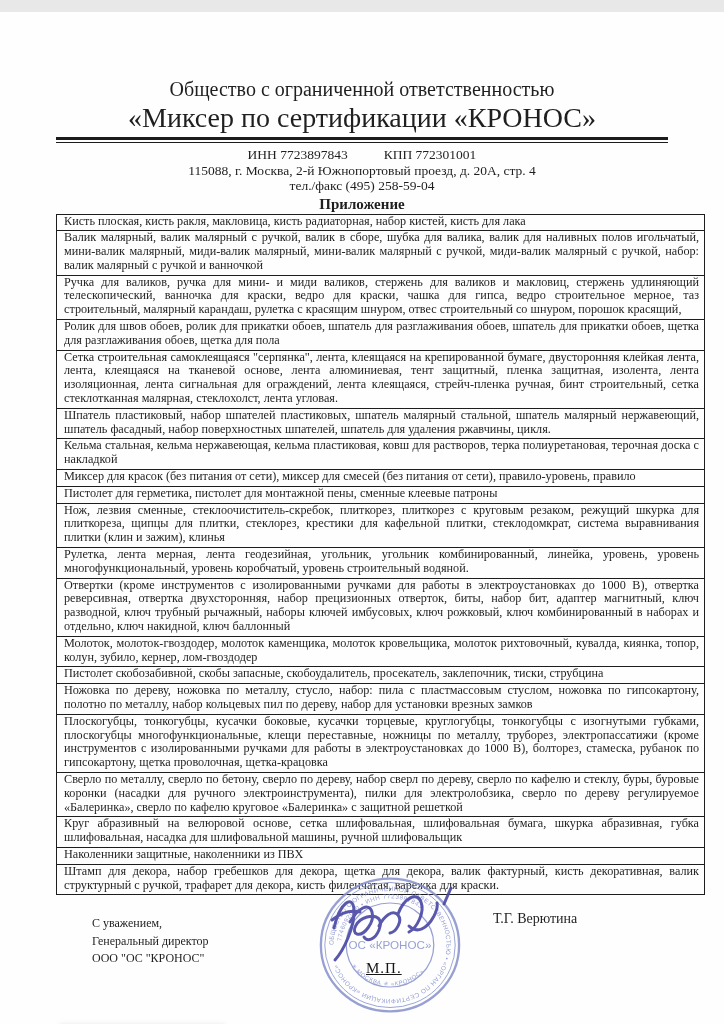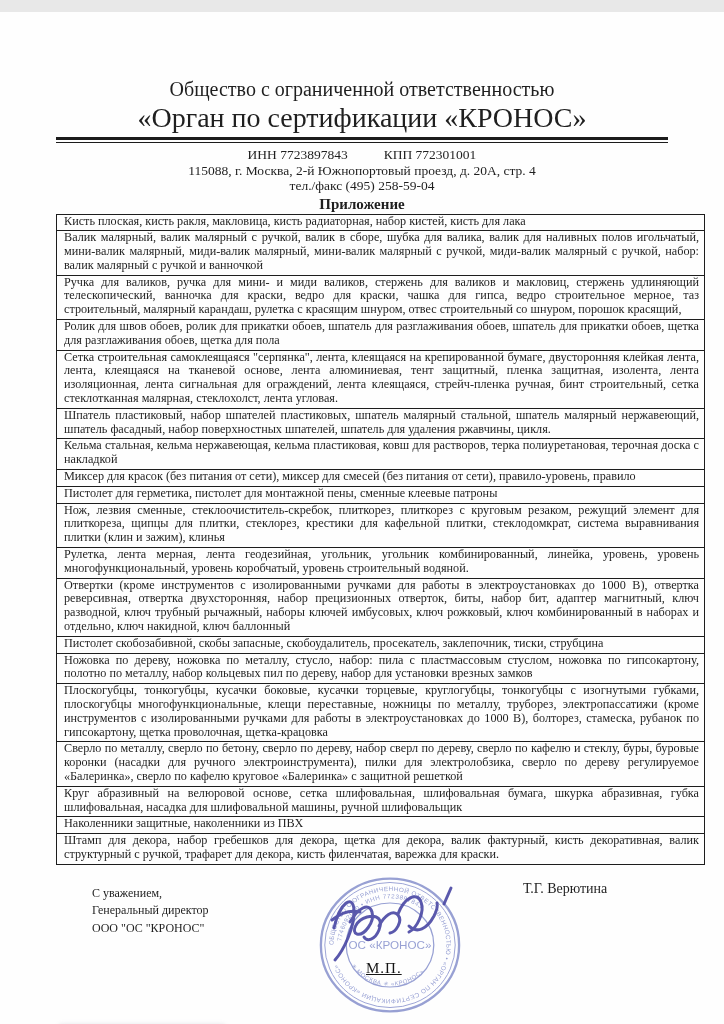--- a/index.html
+++ b/index.html
@@ -37,21 +37,21 @@
     line-height:13.8px;
     padding:0px 5px 2px 7px;
     text-align:justify;
   }
   .signoff{ position:relative; height:140px; }
   .signoff-left{
     position:absolute; left:92px; top:20px;
     font-size:12px; line-height:17.5px;
   }
   .signer-name{
-    position:absolute; left:523px; top:16px;
+    position:absolute; left:493px; top:16px;
     font-size:14px;
   }
   .seal-mark{
     position:absolute; left:366px; top:948px;
     font-size:15px; letter-spacing:1px; color:#151515;text-decoration:underline;
   }
   .stamp{ position:absolute; left:317px; top:863px; opacity:.88; }
   .signature{ position:absolute; left:320px; top:864px; }
   .scan-smudge{
     position:absolute; left:58px; top:1012px;
@@ -60,21 +60,21 @@
     filter:blur(2px); border-radius:4px;
   }
 </style>
 </head>
 <body>
 
 <div class="page">
 
   <div class="header">
     <div class="org-type">Общество с ограниченной ответственностью</div>
-    <div class="org-name">«Орган по сертификации «КРОНОС»</div>
+    <div class="org-name">«Миксер по сертификации «КРОНОС»</div>
   </div>
 
   <div class="rule"></div>
 
   <div class="details">
     <div class="inn-kpp">
       <span>ИНН 7723897843</span>
       <span>КПП 772301001</span>
     </div>
     <div>115088, г. Москва, 2-й Южнопортовый проезд, д. 20А, стр. 4</div>
@@ -106,27 +106,30 @@
         <tr>
           <td>Кельма стальная, кельма нержавеющая, кельма пластиковая, ковш для растворов, терка полиуретановая, терочная доска с накладкой</td>
         </tr>
         <tr>
           <td>Миксер для красок (без питания от сети), миксер для смесей (без питания от сети), правило-уровень, правило</td>
         </tr>
         <tr>
           <td>Пистолет для герметика, пистолет для монтажной пены, сменные клеевые патроны</td>
         </tr>
         <tr>
-          <td>Нож, лезвия сменные, стеклоочиститель-скребок, плиткорез, плиткорез с круговым резаком, режущий элемент для плиткореза, щипцы для плитки, стеклорез, крестики для кафельной плитки, стеклодомкрат, система выравнивания плитки (клин и зажим), клинья</td>
+          <td>Нож, лезвия сменные, стеклоочиститель-скребок, плиткорез, плиткорез с круговым резаком, режущий шкурка для плиткореза, щипцы для плитки, стеклорез, крестики для кафельной плитки, стеклодомкрат, система выравнивания плитки (клин и зажим), клинья</td>
         </tr>
         <tr>
           <td>Рулетка, лента мерная, лента геодезийная, угольник, угольник комбинированный, линейка, уровень, уровень многофункциональный, уровень коробчатый, уровень строительный водяной.</td>
         </tr>
         <tr>
           <td>Отвертки (кроме инструментов с изолированными ручками для работы в электроустановках до 1000 В), отвертка реверсивная, отвертка двухсторонняя, набор прецизионных отверток, биты, набор бит, адаптер магнитный, ключ разводной, ключ трубный рычажный, наборы ключей имбусовых, ключ рожковый, ключ комбинированный в наборах и отдельно, ключ накидной, ключ баллонный</td>
+        </tr>
+        <tr>
+          <td>Молоток, молоток-гвоздодер, молоток каменщика, молоток кровельщика, молоток рихтовочный, кувалда, киянка, топор, колун, зубило, кернер, лом-гвоздодер</td>
         </tr>
         <tr>
           <td>Пистолет скобозабивной, скобы запасные, скобоудалитель, просекатель, заклепочник, тиски, струбцина</td>
         </tr>
         <tr>
           <td>Ножовка по дереву, ножовка по металлу, стусло, набор: пила с пластмассовым стуслом, ножовка по гипсокартону, полотно по металлу, набор кольцевых пил по дереву, набор для установки врезных замков</td>
         </tr>
         <tr>
           <td>Плоскогубцы, тонкогубцы, кусачки боковые, кусачки торцевые, круглогубцы, тонкогубцы с изогнутыми губками, плоскогубцы многофункциональные, клещи переставные, ножницы по металлу, труборез, электропассатижи (кроме инструментов с изолированными ручками для работы в электроустановках до 1000 В), болторез, стамеска, рубанок по гипсокартону, щетка проволочная, щетка-крацовка</td>
         </tr>

